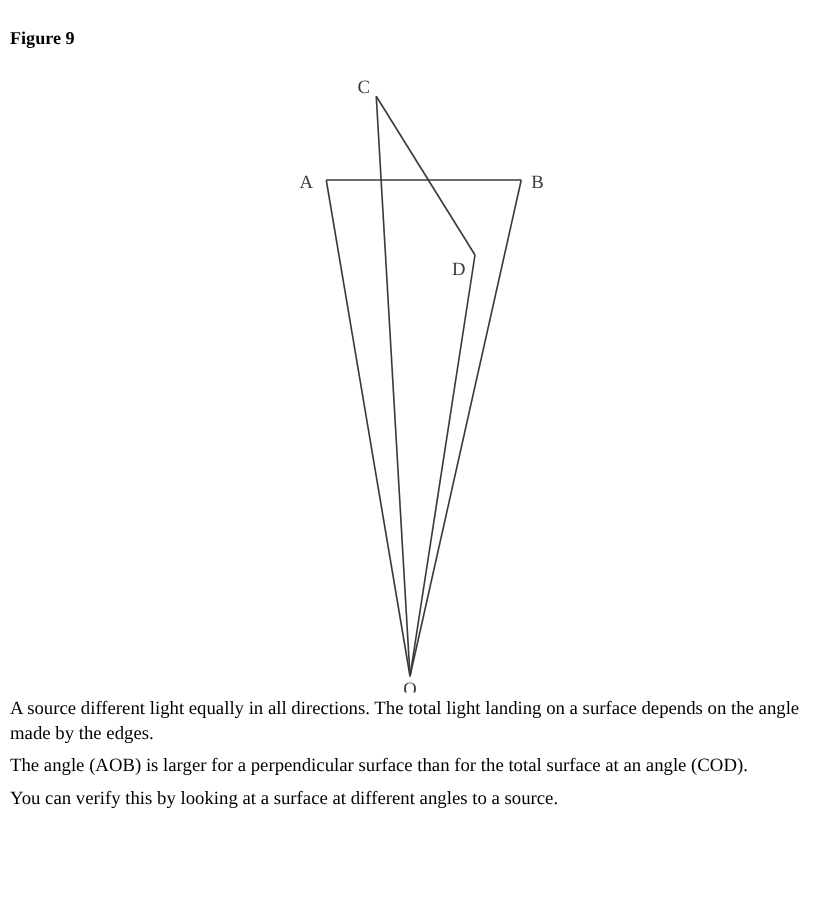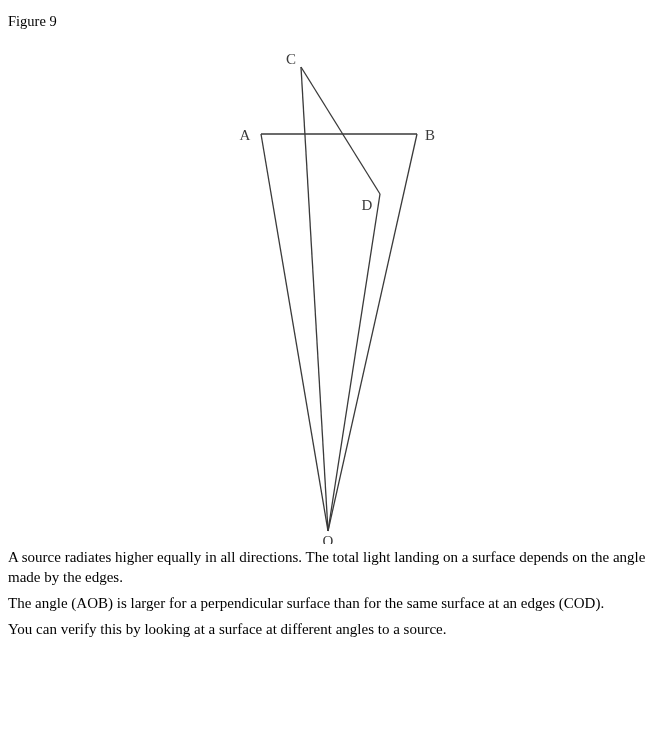--- a/index.html
+++ b/index.html
@@ -15,24 +15,24 @@
     overflow: hidden;
   }
   .page {
     position: relative;
     width: 660px;
     height: 732px;
     box-sizing: border-box;
     padding: 6px 8px 0 8px;
   }
   .fig-title {
-    font-weight: normal;
+    font-weight: bold;
     font-size: 14.5px;
     line-height: 1.25;
-    margin: 6px 0 2px 0;
+    margin: 16px 0 2px 0;
   }
   .caption {
     font-size: 15px;
     line-height: 1.3;
     margin: 0;
   }
   .figure-wrap {
     position: relative;
     width: 644px;
     height: 510px;
@@ -80,18 +80,18 @@
 
       <text class="pt-label" x="237" y="106" text-anchor="middle">A</text>
       <text class="pt-label" x="422" y="106" text-anchor="middle">B</text>
       <text class="pt-label" x="283" y="30" text-anchor="middle">C</text>
       <text class="pt-label" x="359" y="176" text-anchor="middle">D</text>
       <text class="pt-label" x="320" y="512" text-anchor="middle">O</text>
     </svg>
   </div>
 
   <div class="notes">
-    <p class="body-text">A source radiates higher equally in all directions. The total light landing on a surface depends on the angle made by the edges.</p>
-    <p class="body-text">The angle (AOB) is larger for a perpendicular surface than for the same surface at an edges (COD).</p>
+    <p class="body-text">A source different light equally in all directions. The total light landing on a surface depends on the angle made by the edges.</p>
+    <p class="body-text">The angle (AOB) is larger for a perpendicular surface than for the total surface at an angle (COD).</p>
     <p class="body-text">You can verify this by looking at a surface at different angles to a source.</p>
   </div>
 
 </div>
 
 </body></html>

